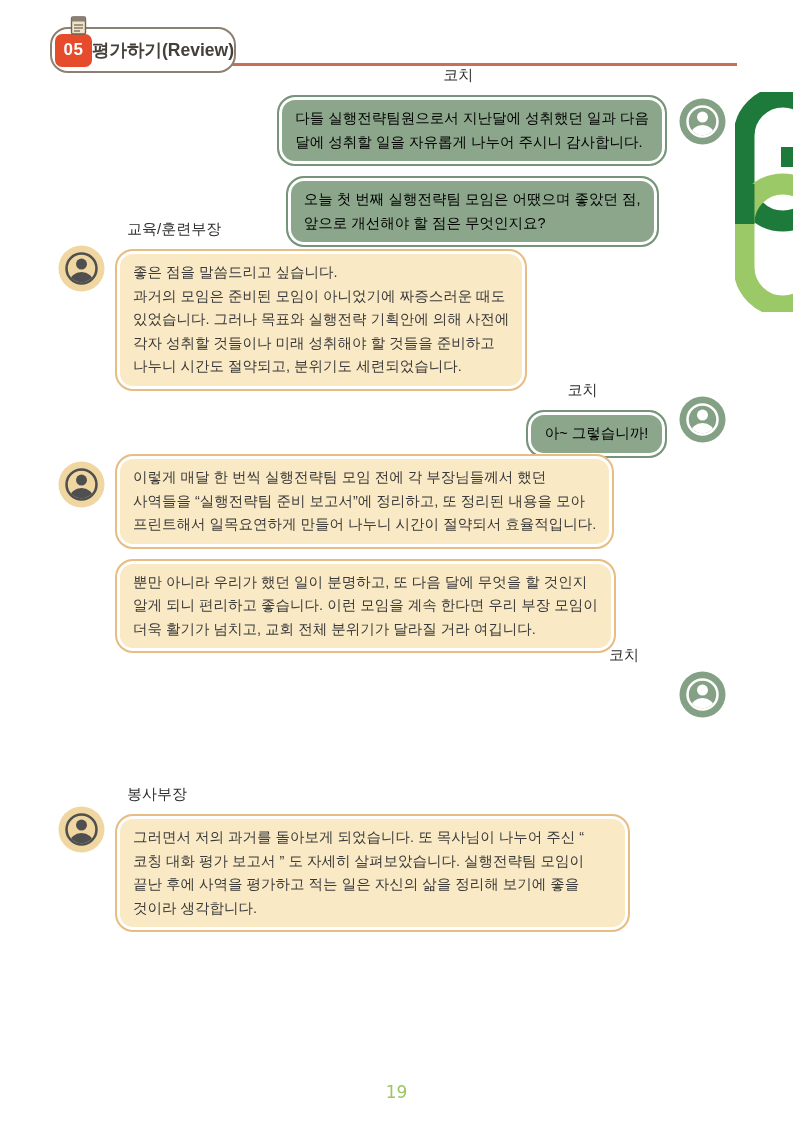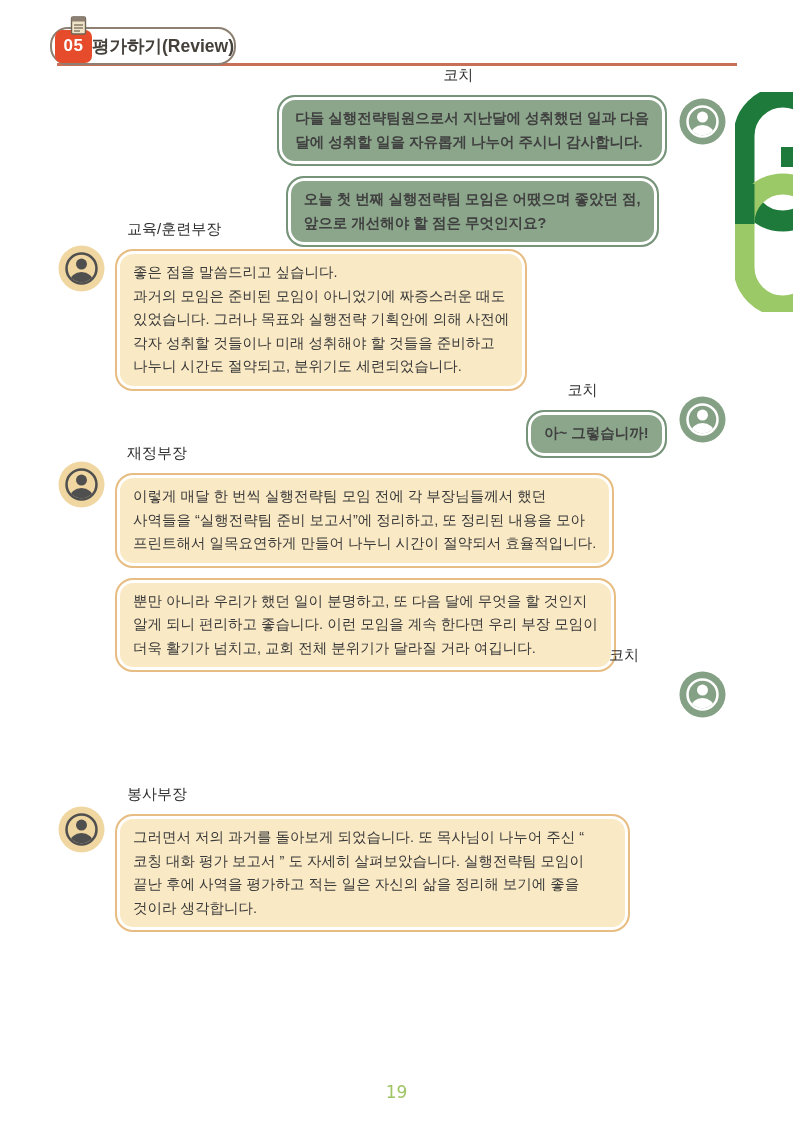--- a/index.html
+++ b/index.html
@@ -6,21 +6,21 @@
   .page{
     position:relative; width:793px; height:1121px; margin:0 auto;
     background:#ffffff; overflow:hidden;
     font-family:"Liberation Sans","DejaVu Sans",sans-serif;
     -webkit-font-smoothing:antialiased;
   }
 
   
   .header-line{position:absolute; left:57px; top:63px; width:680px; height:2.5px; background:#c86f57;}
   .header-box{
-    position:absolute; left:50px; top:27px; width:186px; height:38px;
+    position:absolute; left:50px; top:27px; width:186px; height:46px;
     background:#fff; border:2px solid #8d8072; border-radius:18px;
     display:flex; align-items:center; box-sizing:border-box;
   }
   .header-badge{
     margin-left:3px; width:47px; height:33px; background:#e64b2c; color:#fff;
     border-radius:7px; display:flex; align-items:center; justify-content:center;
     font-weight:bold; font-size:17px; letter-spacing:.5px;
   }
   .header-title{font-size:17.5px; font-weight:bold; color:#45403a; white-space:nowrap;}
   .doc-icon{position:absolute; left:16px; top:-15px; width:21px; height:22px;}
@@ -34,21 +34,21 @@
   .group.right .speaker{margin-right:28px;}
 
   .bubble{
     box-sizing:border-box; width:max-content; max-width:600px;
     padding:10px 16px; border-radius:18px;
     font-size:14.5px; line-height:23.5px; white-space:pre-line;
     border:2px solid; box-shadow:inset 0 0 0 3px #ffffff;
   }
   .group.left  .bubble{margin-top:10px;}
   .group.right .bubble{margin-top:10px;}
-  .bubble.green{background:#8ba68b; border-color:#76947a; color:#404040;font-weight:bold;}
+  .bubble.green{background:#8ba68b; border-color:#76947a; color:#000000;}
   .bubble.tan{background:#f9e9c5; border-color:#e7bd83; color:#3a3a3a;}
 
   .avatar{position:absolute; width:47px; height:47px;}
   .group.left  .avatar{left:-57px;}
   .group.right .avatar{right:-59px;}
 
   
   .go-logo{position:absolute; left:735px; top:92px; width:95px; height:220px;}
   .page-num{
     position:absolute; top:1082px; left:0; width:100%; text-align:center;
@@ -128,21 +128,20 @@
       <clipPath id="c3">
           <circle cx="24" cy="24" r="14"></circle>
         </clipPath>
       <circle cx="24" cy="19.5" r="5.6" fill="#ffffff"></circle>
       <path d="M12 38 a12 10.5 0 0 1 24 0 z" fill="#ffffff" clip-path="url(#c3)"></path>
     </svg>
     <div class="bubble green" style="min-width:141px; text-align:center">아~ 그렇습니까!</div>
   </section>
 
   <section class="group left" style="top:444px">
-    <div class="speaker">재정부장</div>
     <svg class="avatar" style="top:17px" viewBox="0 0 48 48">
       <circle cx="24" cy="24" r="23.5" fill="#f0d7a2"></circle>
       <circle cx="24" cy="24" r="15.3" fill="none" stroke="#4f4f4f" stroke-width="2.6"></circle>
       <clipPath id="c4">
           <circle cx="24" cy="24" r="14"></circle>
         </clipPath>
       <circle cx="24" cy="19.5" r="5.6" fill="#4f4f4f"></circle>
       <path d="M12 38 a12 10.5 0 0 1 24 0 z" fill="#4f4f4f" clip-path="url(#c4)"></path>
     </svg>
     <div class="bubble tan" style="min-width:497px">이렇게 매달 한 번씩 실행전략팀 모임 전에 각 부장님들께서 했던

